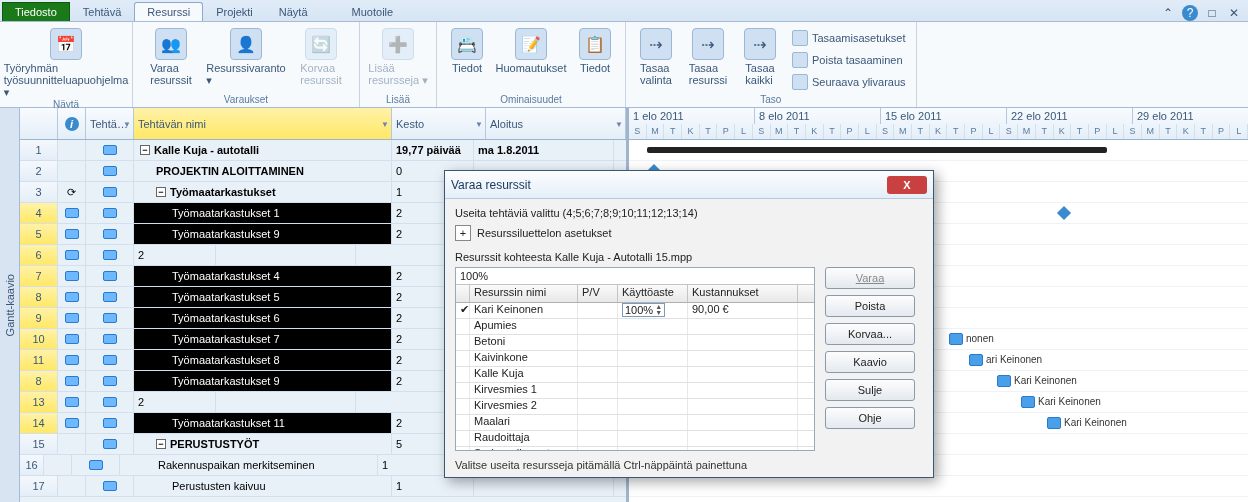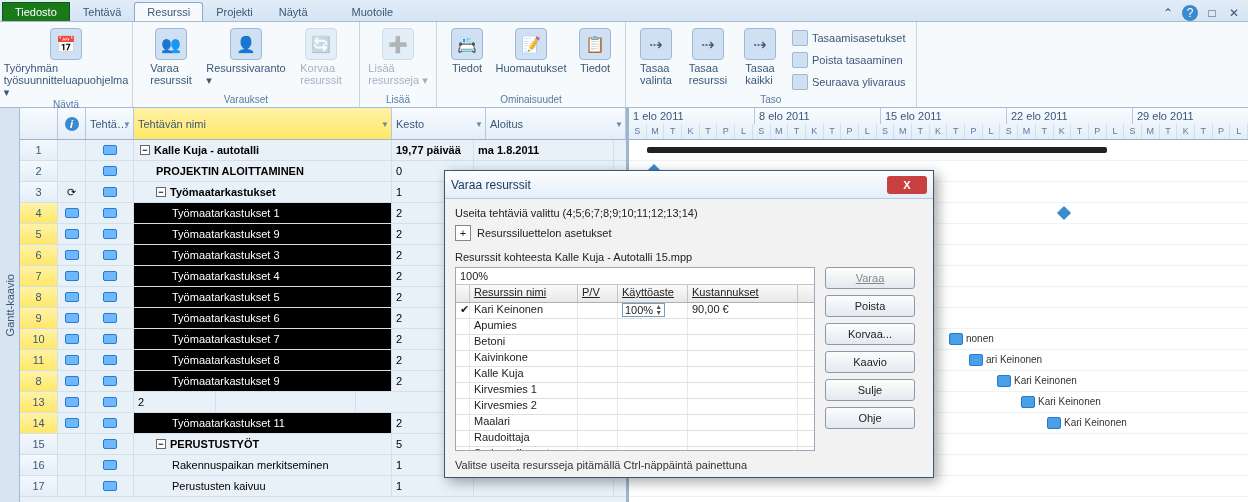--- a/index.html
+++ b/index.html
@@ -66,21 +66,21 @@
 
 .dialog { position:absolute; left:444px; top:170px; width:490px; background:#f2f2f2; border:1px solid #3b5778; box-shadow:4px 4px 12px rgba(0,0,0,0.35); z-index:50; }
 .dlg-title { background:linear-gradient(#fdfdfe,#e4eef8); height:28px; display:flex; align-items:center; padding:0 6px; border-bottom:1px solid #b6c8dd; }
 .dlg-title-text { flex:1; color:#1a3a60; font-size:12px; }
 .dlg-close { width:40px; height:18px; background:#c94040; border-radius:3px; color:#fff; display:flex; align-items:center; justify-content:center; font-weight:bold; cursor:pointer; }
 .dlg-body { padding:8px 10px 6px; font-size:11px; color:#222; }
 .expand { display:flex; align-items:center; gap:6px; margin:6px 0 10px; }
 .expand .plus { width:16px; height:16px; border:1px solid #888; display:flex; align-items:center; justify-content:center; background:#fff; cursor:pointer; }
 .dlg-grid-wrap { display:flex; gap:10px; }
 .dlg-grid { border:1px solid #9aa9ba; background:#fff; width:360px; height:184px; overflow:hidden; }
-.dg-head { display:flex; background:linear-gradient(#fafafa,#e8e8e8); border-bottom:1px solid #b0b0b0; height:18px;text-decoration:underline; }
+.dg-head { display:flex; background:linear-gradient(#fafafa,#e8e8e8); border-bottom:1px solid #b0b0b0; height:18px; }
 .dg-h { border-right:1px solid #c4c4c4; padding:1px 4px; font-size:11px; color:#222; }
 .dg-row { display:flex; border-bottom:1px solid #e0e0e0; height:16px; }
 .dg-c { border-right:1px solid #e8e8e8; padding:0 4px; font-size:11px; overflow:hidden; white-space:nowrap; }
 .dg-row.sel .dg-c.name { background:#fff; }
 .chk { font-size:11px; }
 .spin { border:1px solid #7a9ac0; background:#fff; display:inline-flex; align-items:center; padding:0 2px; height:14px; }
 .spin .sp { font-size:7px; line-height:6px; color:#555; margin-left:2px; }
 .dlg-btns { display:flex; flex-direction:column; gap:6px; width:90px; }
 .dlg-btn { height:22px; border:1px solid #8a9aad; background:linear-gradient(#fdfdfd,#e4e9ef); border-radius:3px; display:flex; align-items:center; justify-content:center; cursor:pointer; color:#222; }
 .dlg-btn.disabled { color:#888; }
@@ -297,23 +297,20 @@
           <div class="cell" style="width:140px;font-weight:normal"></div>
         </div>
         <div class="row">
           <div class="cell rownum yellow" style="width:38px">6</div>
           <div class="cell ico-cell" style="width:28px">
             <span class="task-ico"></span>
           </div>
           <div class="cell ico-cell" style="width:48px">
             <span class="task-ico"></span>
           </div>
-          <div class="cell taskname sel indent2" style="width:258px">
-            <span>Työmaatarkastukset 3</span>
-          </div>
           <div class="cell" style="width:82px;font-weight:normal">2</div>
           <div class="cell" style="width:140px;font-weight:normal"></div>
         </div>
         <div class="row">
           <div class="cell rownum yellow" style="width:38px">7</div>
           <div class="cell ico-cell" style="width:28px">
             <span class="task-ico"></span>
           </div>
           <div class="cell ico-cell" style="width:48px">
             <span class="task-ico"></span>
@@ -426,21 +423,21 @@
             <span class="task-ico"></span>
           </div>
           <div class="cell taskname  indent1" style="width:258px">
             <span class="outline">−</span>
             <span>PERUSTUSTYÖT</span>
           </div>
           <div class="cell" style="width:82px;font-weight:normal">5</div>
           <div class="cell" style="width:140px;font-weight:normal"></div>
         </div>
         <div class="row">
-          <div class="cell rownum" style="width:38px">16</div>
+          <div class="cell rownum" style="width:24px">16</div>
           <div class="cell ico-cell" style="width:28px"></div>
           <div class="cell ico-cell" style="width:48px">
             <span class="task-ico"></span>
           </div>
           <div class="cell taskname  indent2" style="width:258px">
             <span>Rakennuspaikan merkitseminen</span>
           </div>
           <div class="cell" style="width:82px;font-weight:normal">1</div>
           <div class="cell" style="width:140px;font-weight:normal"></div>
         </div>

